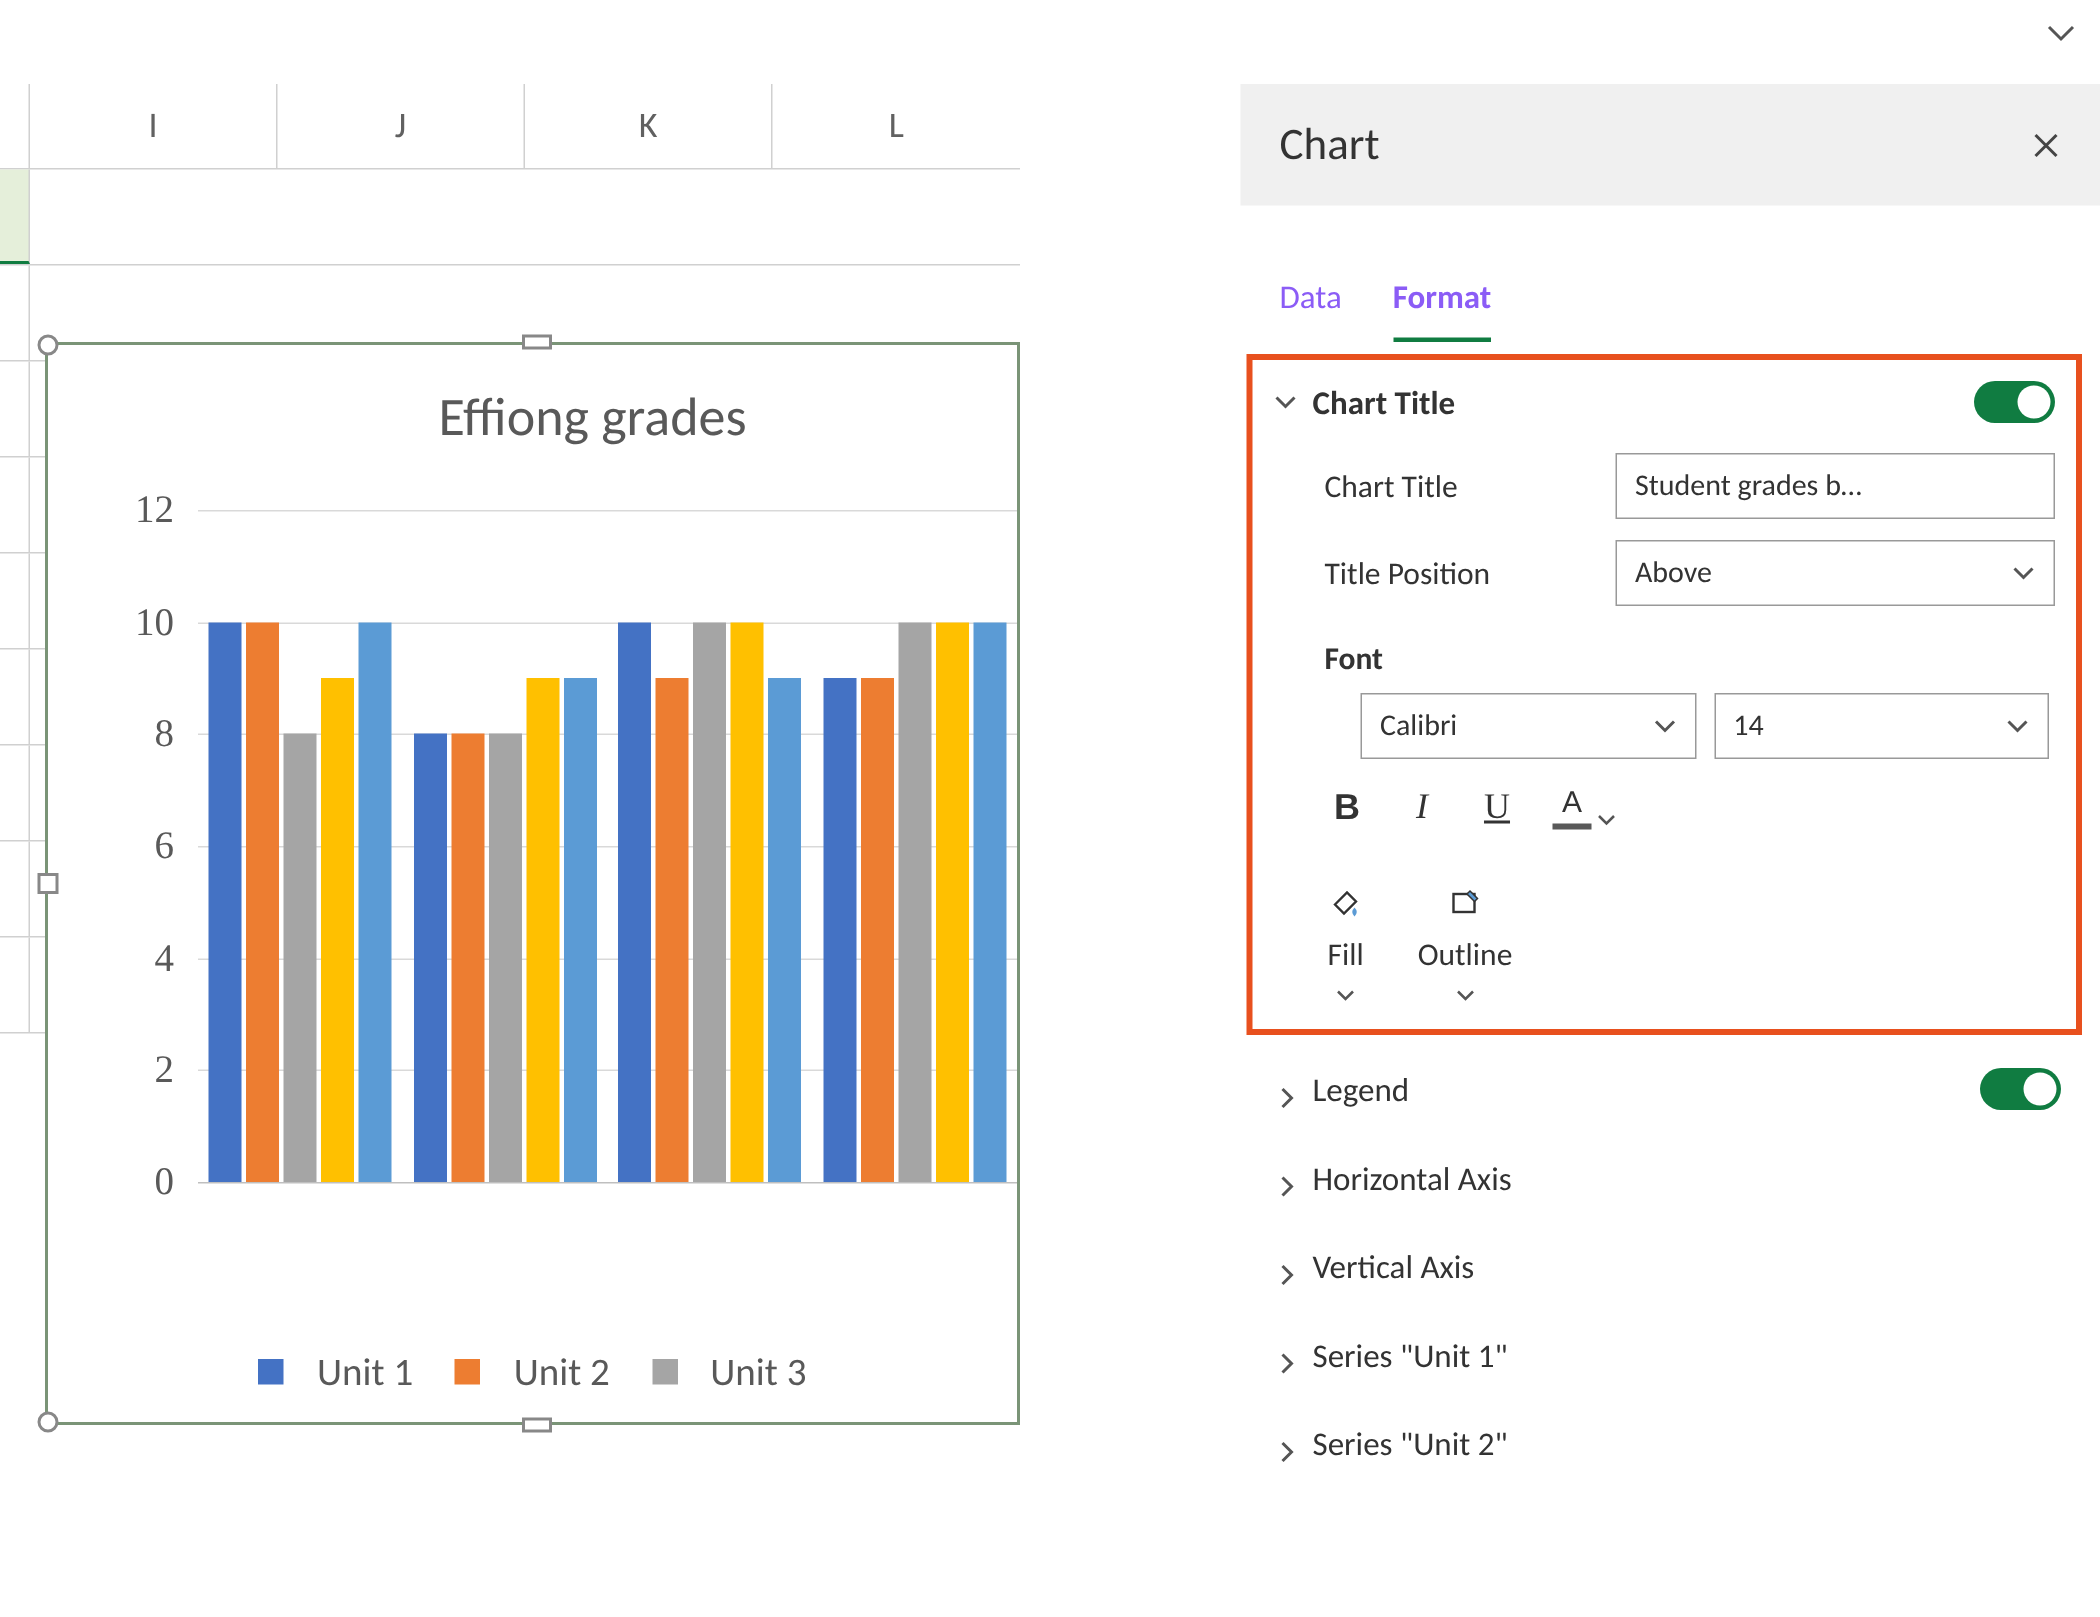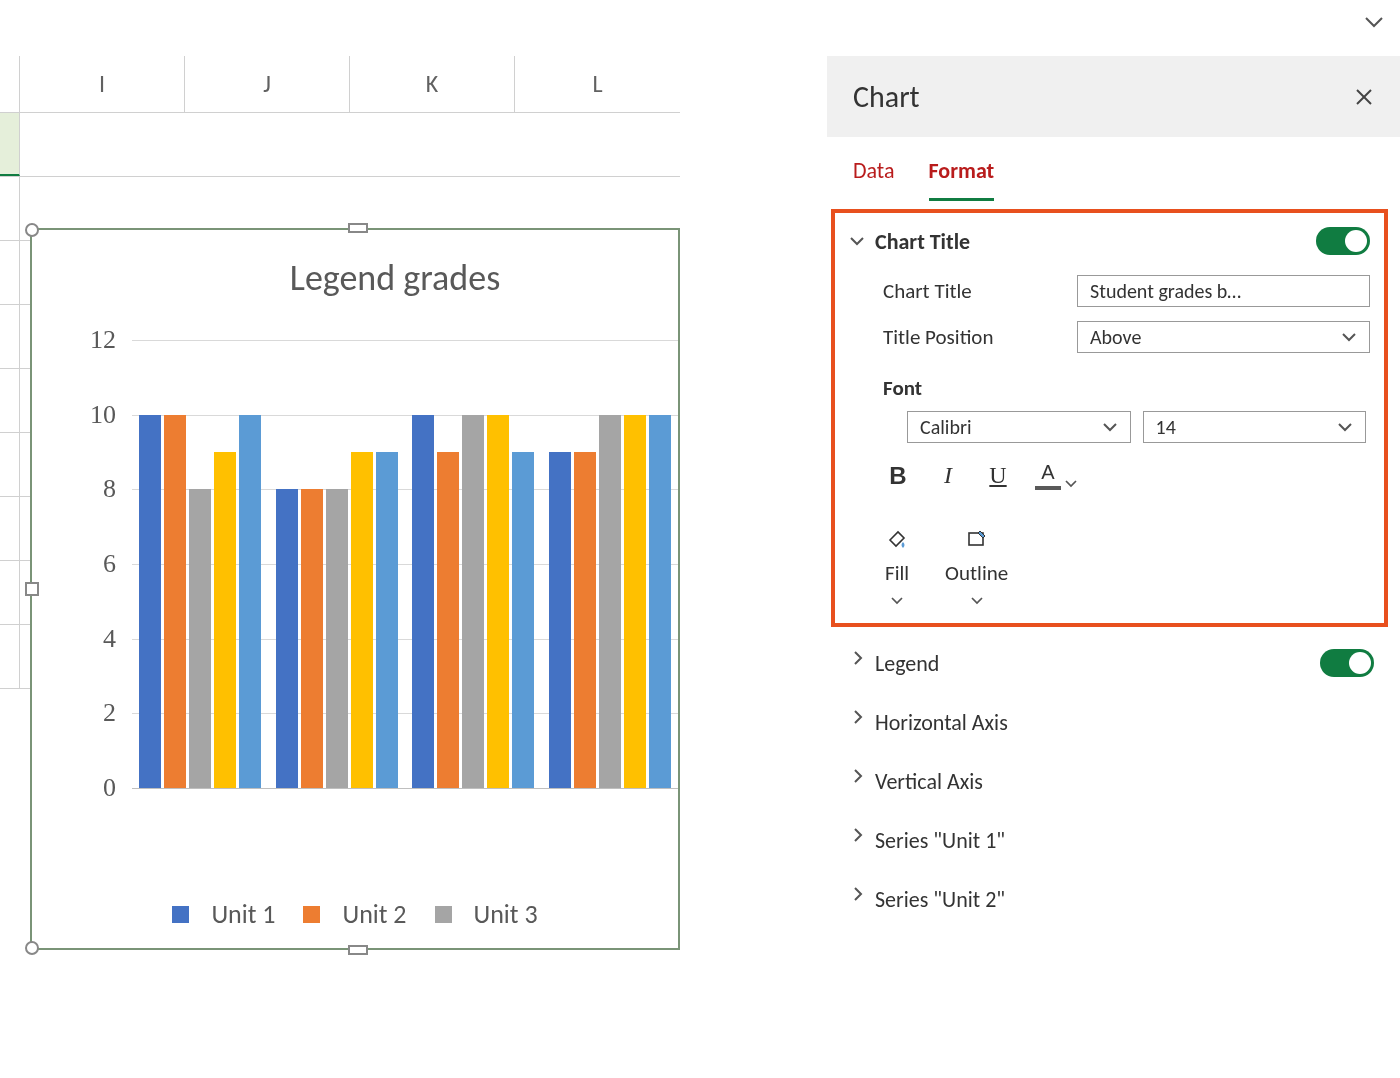--- a/index.html
+++ b/index.html
@@ -185,21 +185,21 @@
     align-items:center;
   }
   .panel-title { font-size:30px; color:#333; }
   .close-x { font-size:26px; color:#444; cursor:pointer; line-height: 1;}
   .tabs {
     display:flex;
     gap: 34px;
     padding: 20px 0 0 26px;
     font-size: 22px;
   }
-  .tab { padding-bottom:14px; color:#b91c1c; cursor:pointer; }
+  .tab { padding-bottom:14px; color:#8b5cf6; cursor:pointer;margin-top:27px; }
   .tab.active { font-weight:600; border-bottom: 3px solid #107c41; }
 
   .highlight-box {
     margin: 8px 12px 6px 4px;
     border: 4px solid #e8501e;
     padding: 8px 14px 18px 14px;
   }
 
   .section-header {
     display:flex;
@@ -240,21 +240,21 @@
     margin: 14px 0 14px 34px;
     gap:14px;
   }
   .form-label { width: 180px; font-size:21px; color:#333; }
   .text-input {
     flex:1;
     border:1px solid #999;
     padding: 8px 12px;
     font-size:20px;
     color:#333;
-    height:32px;
+    height:44px;
     background:#fff;
     white-space:nowrap;
     overflow:hidden;
     display:flex;
     align-items:center;
   }
   .select {
     justify-content:space-between;
   }
   .sub-heading { font-weight:600; font-size:21px; margin: 22px 0 10px 34px; }
@@ -309,21 +309,21 @@
   }
 
   .collapsed-section {
     display:flex;
     align-items:center;
     justify-content:space-between;
     padding: 16px 26px;
     font-size:22px;
     cursor:pointer;
   }
-  .collapsed-left { display:flex; align-items:flex-start; gap:12px;}
+  .collapsed-left { display:flex; align-items:flex-end; gap:12px;}
 
   svg { display:block; }
 </style>
 </head>
 <body>
 
 <div class="top-chevron">
   <svg width="20" height="12" viewBox="0 0 20 12">
       <polyline points="2,2 10,10 18,2" fill="none" stroke="#555" stroke-width="2"></polyline>
     </svg>
@@ -368,21 +368,21 @@
   </div>
 </div>
 
 <div class="chart-object">
   <div class="handle round tl"></div>
   <div class="handle round bl"></div>
   <div class="handle ml"></div>
   <div class="handle tm"></div>
   <div class="handle bm"></div>
 
-  <div class="chart-title">Legend grades</div>
+  <div class="chart-title">Effiong grades</div>
 
   <div class="plot-area">
     <div class="y-axis" id="yaxis">
         <div class="y-tick" style="bottom: 0%;">0</div>
         <div class="y-tick" style="bottom: 16.6667%;">2</div>
         <div class="y-tick" style="bottom: 33.3333%;">4</div>
         <div class="y-tick" style="bottom: 50%;">6</div>
         <div class="y-tick" style="bottom: 66.6667%;">8</div>
         <div class="y-tick" style="bottom: 83.3333%;">10</div>
         <div class="y-tick" style="bottom: 100%;">12</div>

